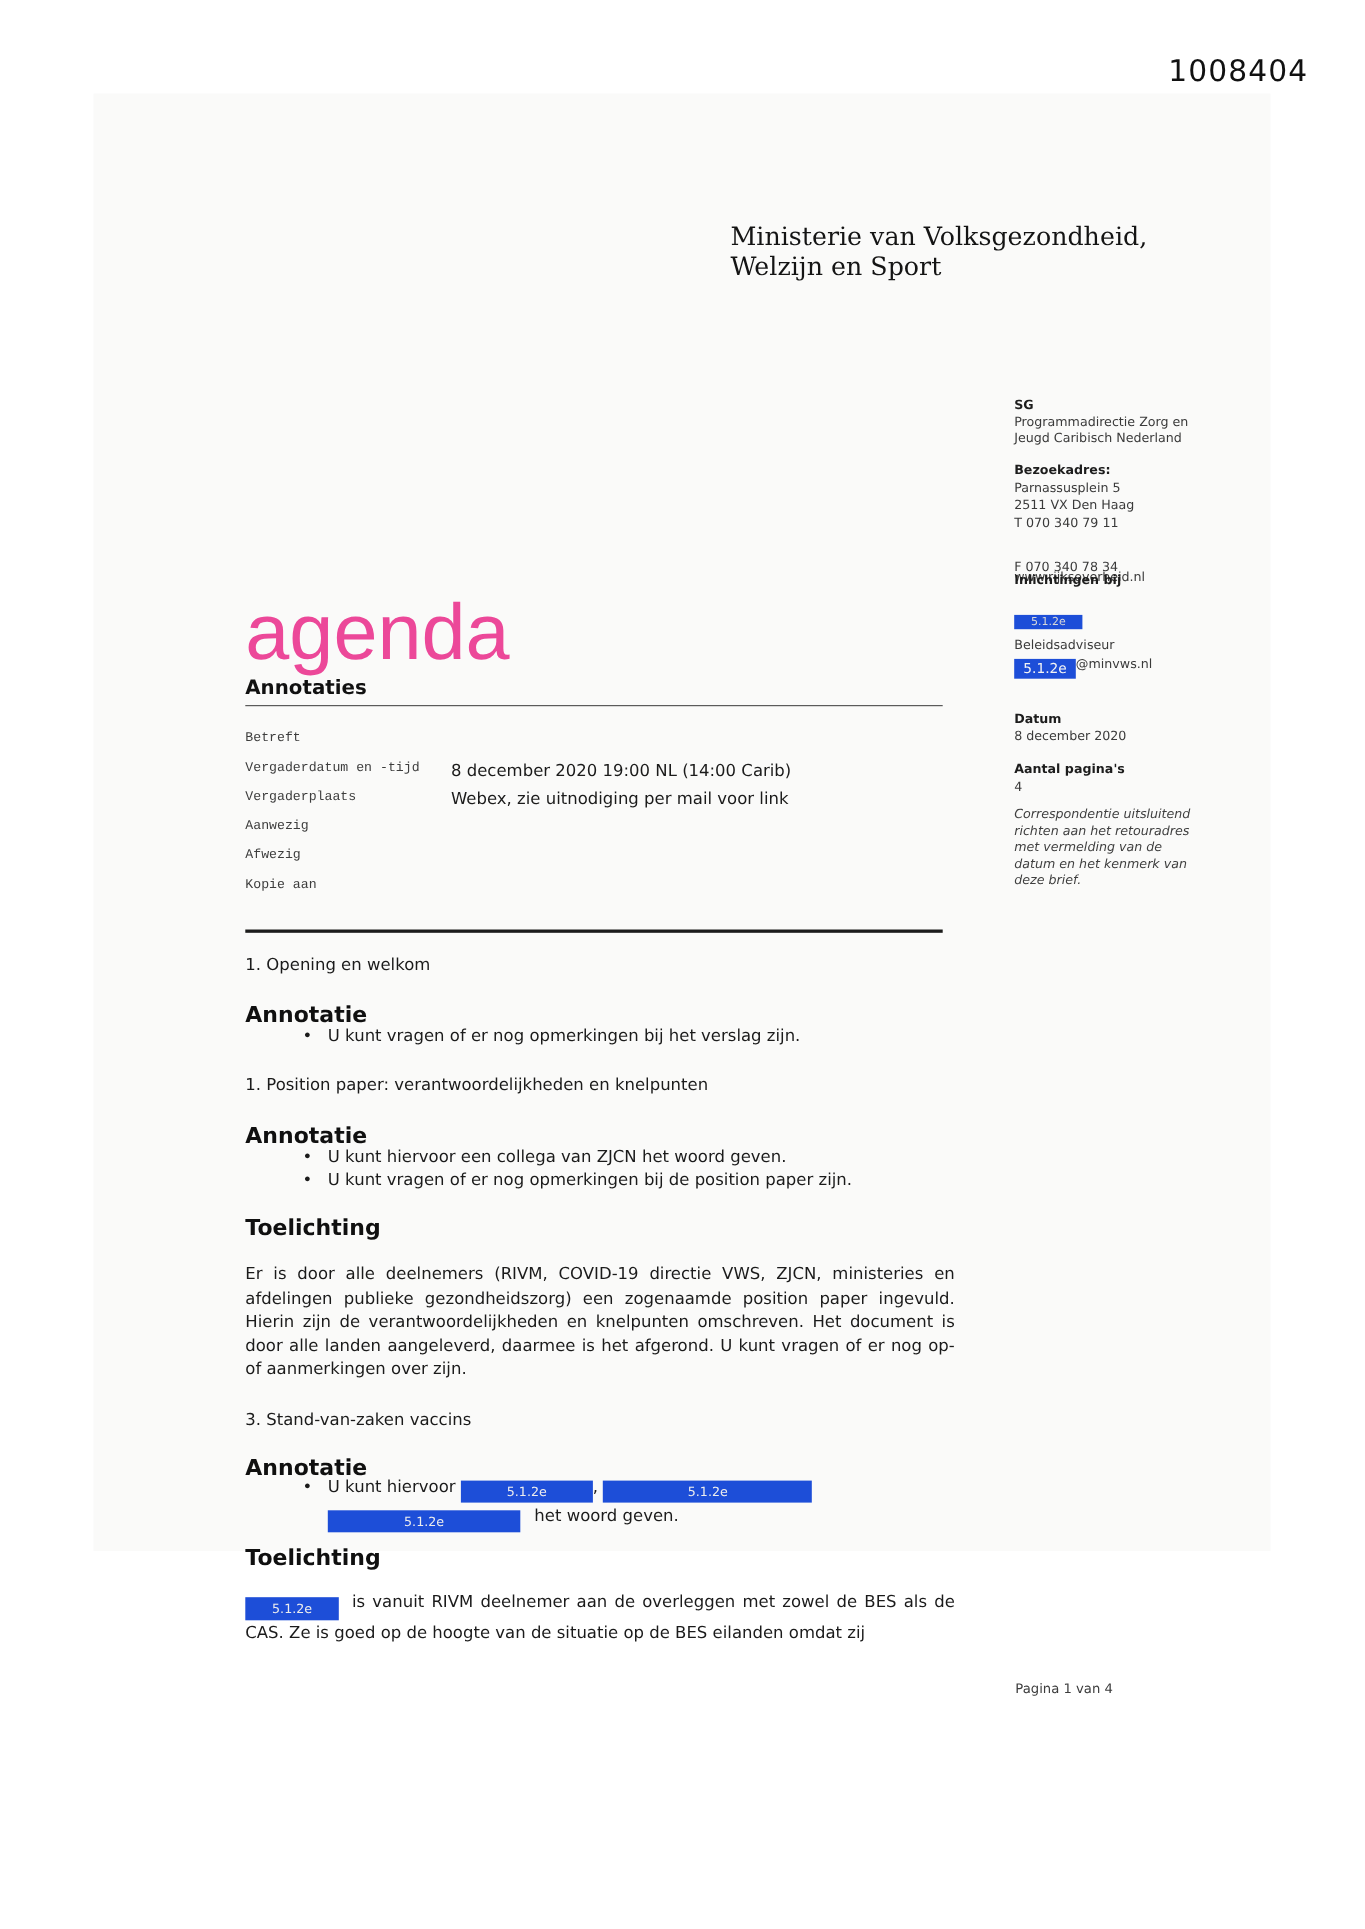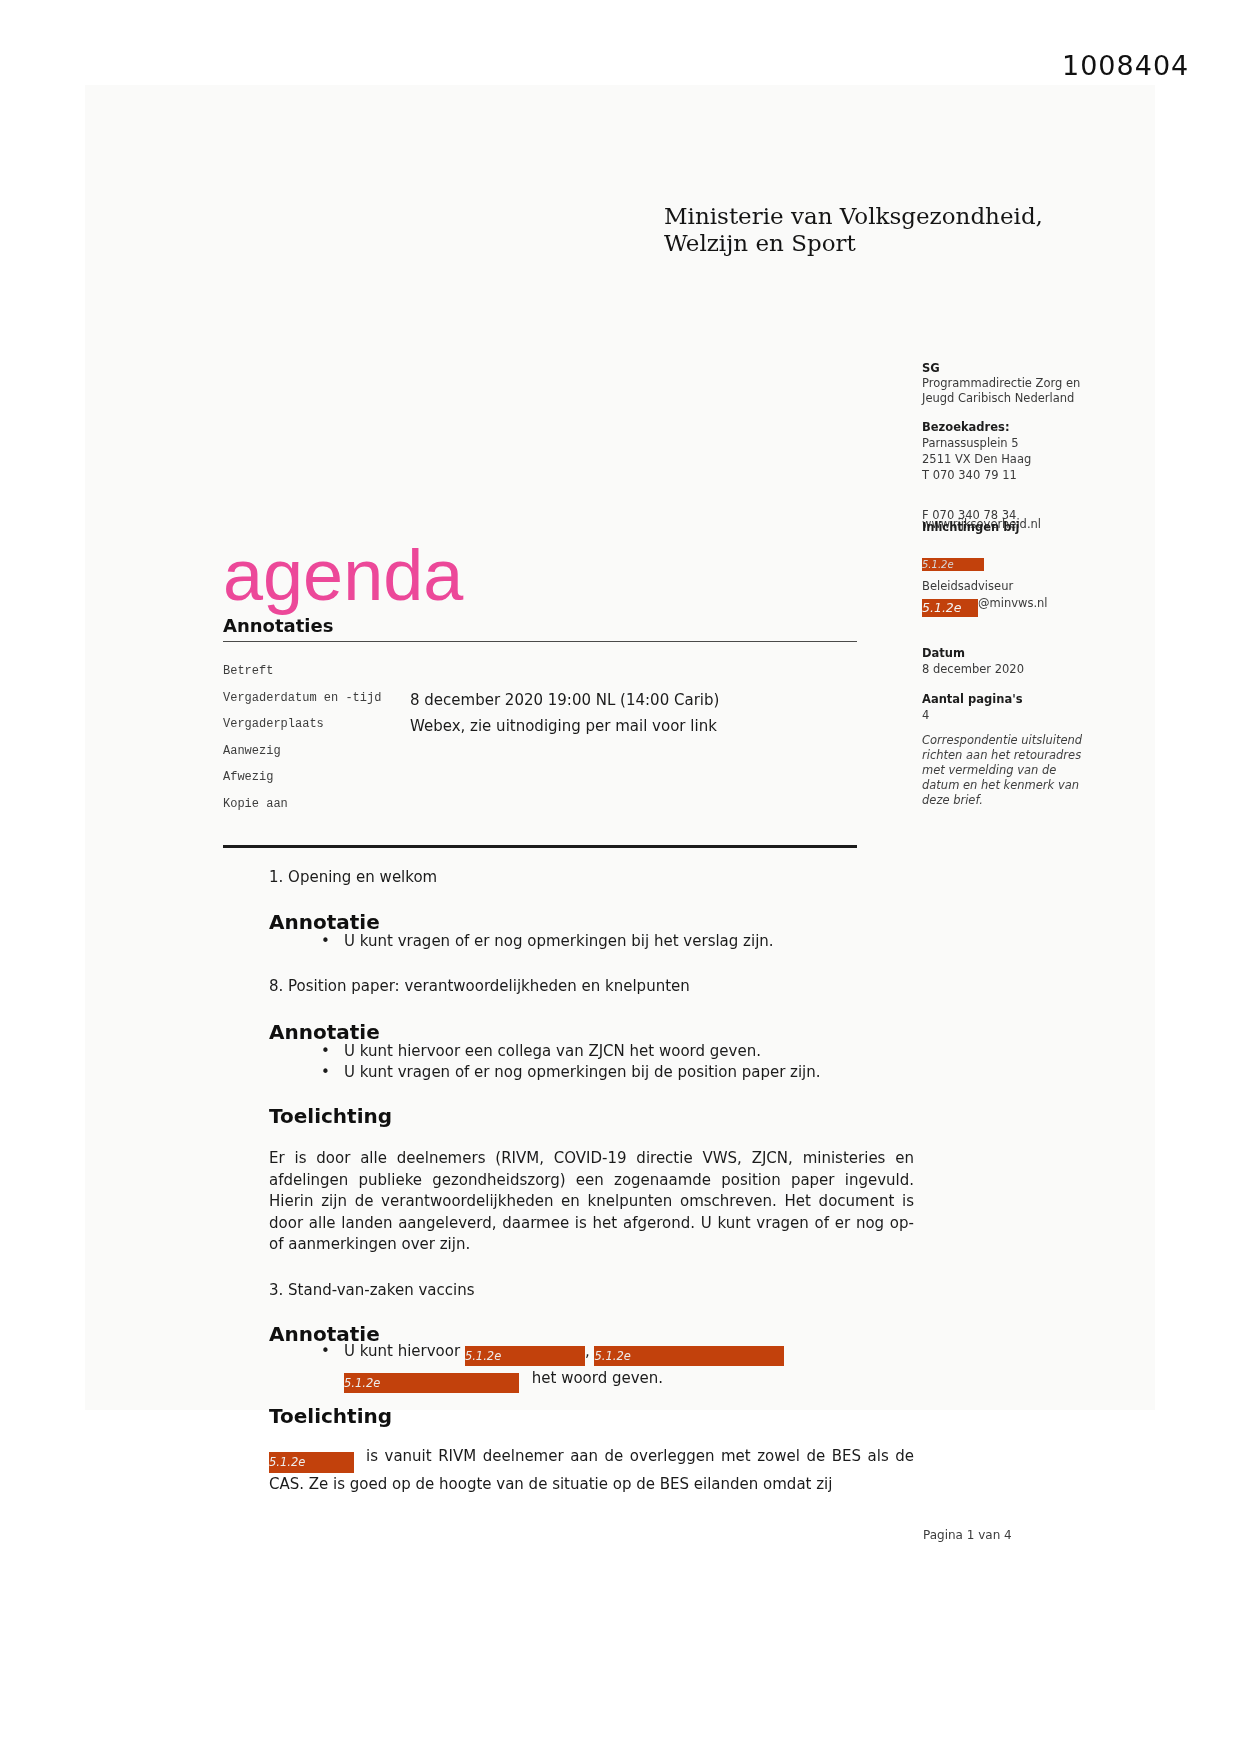--- a/index.html
+++ b/index.html
@@ -18,42 +18,42 @@
   .ministry{left:664px;top:203px;font-family:"DejaVu Serif","Liberation Serif",serif;
     font-size:23px;line-height:27px;color:#141414;}
 
   
   .sidebar{left:922px;top:0;width:170px;font-size:11.5px;line-height:15px;color:#3a3a3a;}
   .sb{position:absolute;left:0;width:170px;}
   .sb-bold{font-weight:bold;color:#1d1d1d;}
   .note-italic{font-style:italic;color:#3f3f3f;line-height:15px;}
 
   
-  .redact{display:inline-block;background:#c2410c;color:#ededed;
-    vertical-align:-4px;height:20px;line-height:20px;font-size:11.5px;font-style:italic;}
+  .redact{display:inline-block;background:#1d4ed8;color:#ededed;text-align:center;
+    vertical-align:-4px;height:20px;line-height:20px;font-size:11.5px;}
   .redact-sb-small{width:62px;height:13px;line-height:13px;font-size:10px;color:#d8d8d8;vertical-align:0;}
   .redact-sb-mail{width:56px;height:18px;line-height:18px;font-size:12.5px;color:#f4f4f4;vertical-align:-5px;}
   .rw1{width:120px;}
   .rw2{width:190px;}
   .rw3{width:175px;margin-right:8px;}
   .rw4{width:85px;height:21px;line-height:21px;margin-right:12px;vertical-align:-5px;}
 
   
   .main-title{left:223px;top:548px;font-size:72px;line-height:54px;color:#ec4899;
     font-family:"Liberation Sans","DejaVu Sans",sans-serif;letter-spacing:0px;}
   .subtitle{left:223px;top:615px;font-size:18px;font-weight:bold;color:#111;}
   .rule-thin{left:223px;top:641px;width:634px;height:0;border-top:1.5px solid #4a4a4a;}
   .rule-thick{left:223px;top:845px;width:634px;height:0;border-top:3px solid #1c1c1c;}
 
   .meta{left:223px;top:664px;width:634px;}
   .meta-row{display:flex;align-items:flex-start;height:26.5px;}
   .meta-label{width:187px;font-size:12px;color:#3d3d3d;flex:none;font-family:Liberation Mono, monospace;}
   .meta-value{font-size:15px;color:#1b1b1b;}
 
-  .body-text{left:223px;width:645px;font-size:15px;color:#1b1b1b;margin-left:46px;}
+  .body-text{left:223px;width:645px;font-size:15px;color:#1b1b1b;}
   .h-item{font-size:15px;color:#1b1b1b;}
   .h-bold{font-size:20px;font-weight:bold;color:#101010;}
   .bullet-row{position:relative;padding-left:75px;line-height:21px;}
   .bullet-dot{position:absolute;left:52px;top:0;}
   .para{text-align:justify;line-height:21.5px;}
   .line2{margin-top:2px;}
 
   .footer-page{left:923px;top:1528px;font-size:12px;color:#3c3c3c;}
 </style>
 </head>
@@ -134,21 +134,21 @@
 
 <div class="abs body-text h-item" style="top:868px;">1. Opening en welkom</div>
 <div class="abs body-text h-bold" style="top:910px;">Annotatie</div>
 <div class="abs body-text" style="top:931px;">
   <div class="bullet-row">
     <span class="bullet-dot">•</span>
     <span>U kunt vragen of er nog opmerkingen bij het verslag zijn.</span>
   </div>
 </div>
 
-<div class="abs body-text h-item" style="top:977px;">8. Position paper: verantwoordelijkheden en knelpunten</div>
+<div class="abs body-text h-item" style="top:977px;">1. Position paper: verantwoordelijkheden en knelpunten</div>
 <div class="abs body-text h-bold" style="top:1020px;">Annotatie</div>
 <div class="abs body-text" style="top:1041px;">
   <div class="bullet-row">
     <span class="bullet-dot">•</span>
     <span>U kunt hiervoor een collega van ZJCN het woord geven.</span>
   </div>
   <div class="bullet-row">
     <span class="bullet-dot">•</span>
     <span>U kunt vragen of er nog opmerkingen bij de position paper zijn.</span>
   </div>

